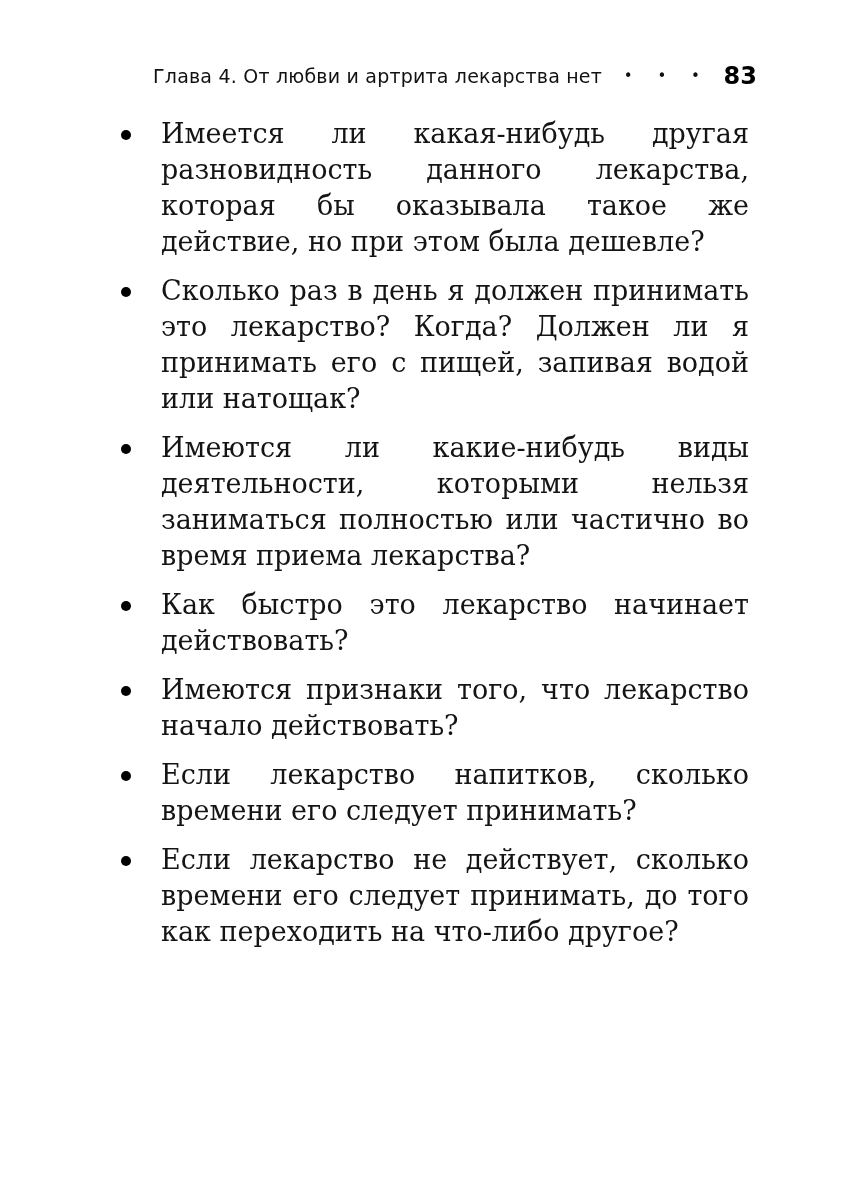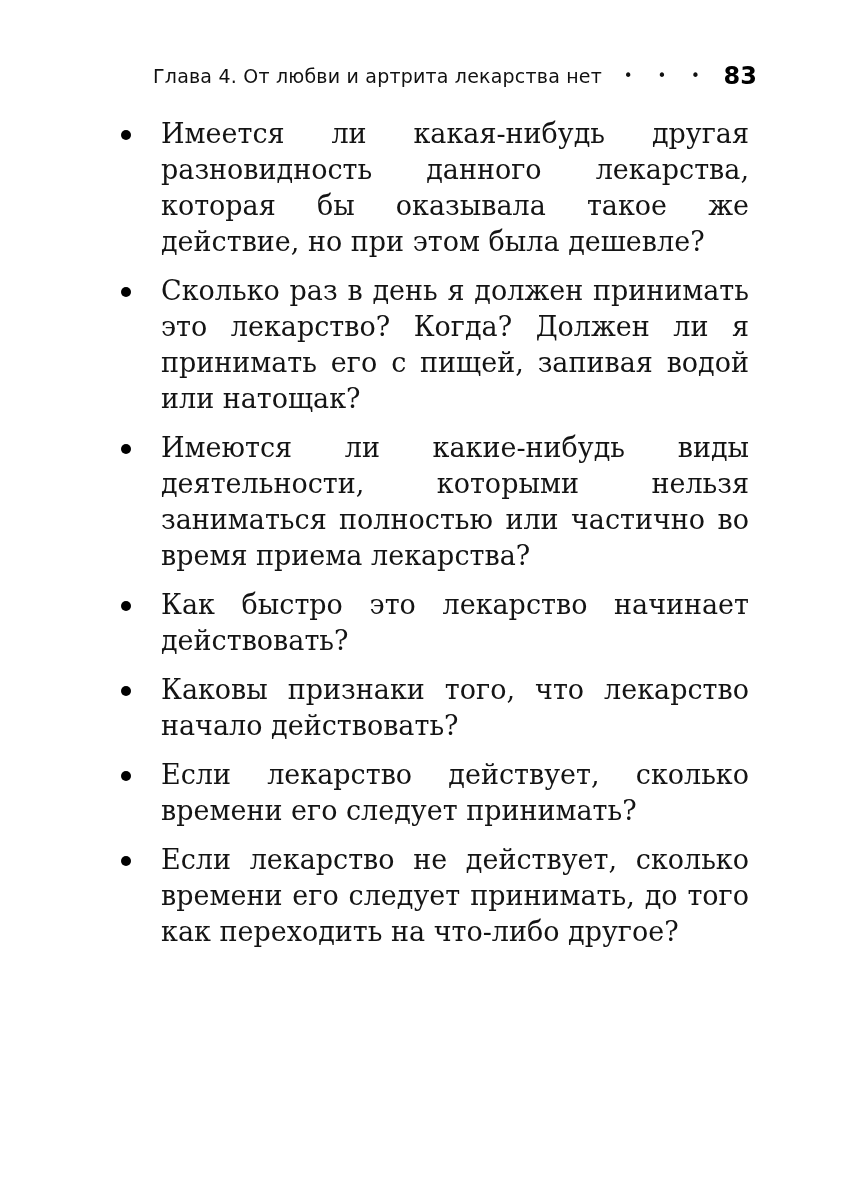--- a/index.html
+++ b/index.html
@@ -109,26 +109,26 @@
       <div class="bullet-text">Имеются ли какие-нибудь виды деятельности, которыми нельзя заниматься полностью или частично во время приема лекарства?</div>
     </li>
 
     <li class="bullet-item">
       <span class="bullet-marker"></span>
       <div class="bullet-text">Как быстро это лекарство начинает действовать?</div>
     </li>
 
     <li class="bullet-item">
       <span class="bullet-marker"></span>
-      <div class="bullet-text">Каковы признаки того, что лекарство начало действовать?</div>
+      <div class="bullet-text">Имеются признаки того, что лекарство начало действовать?</div>
     </li>
 
     <li class="bullet-item">
       <span class="bullet-marker"></span>
-      <div class="bullet-text">Если лекарство действует, сколько времени его следует принимать?</div>
+      <div class="bullet-text">Если лекарство напитков, сколько времени его следует принимать?</div>
     </li>
 
     <li class="bullet-item">
       <span class="bullet-marker"></span>
       <div class="bullet-text">Если лекарство не действует, сколько времени его следует принимать, до того как переходить на что-либо другое?</div>
     </li>
 
   </ul>
 
 </div>

